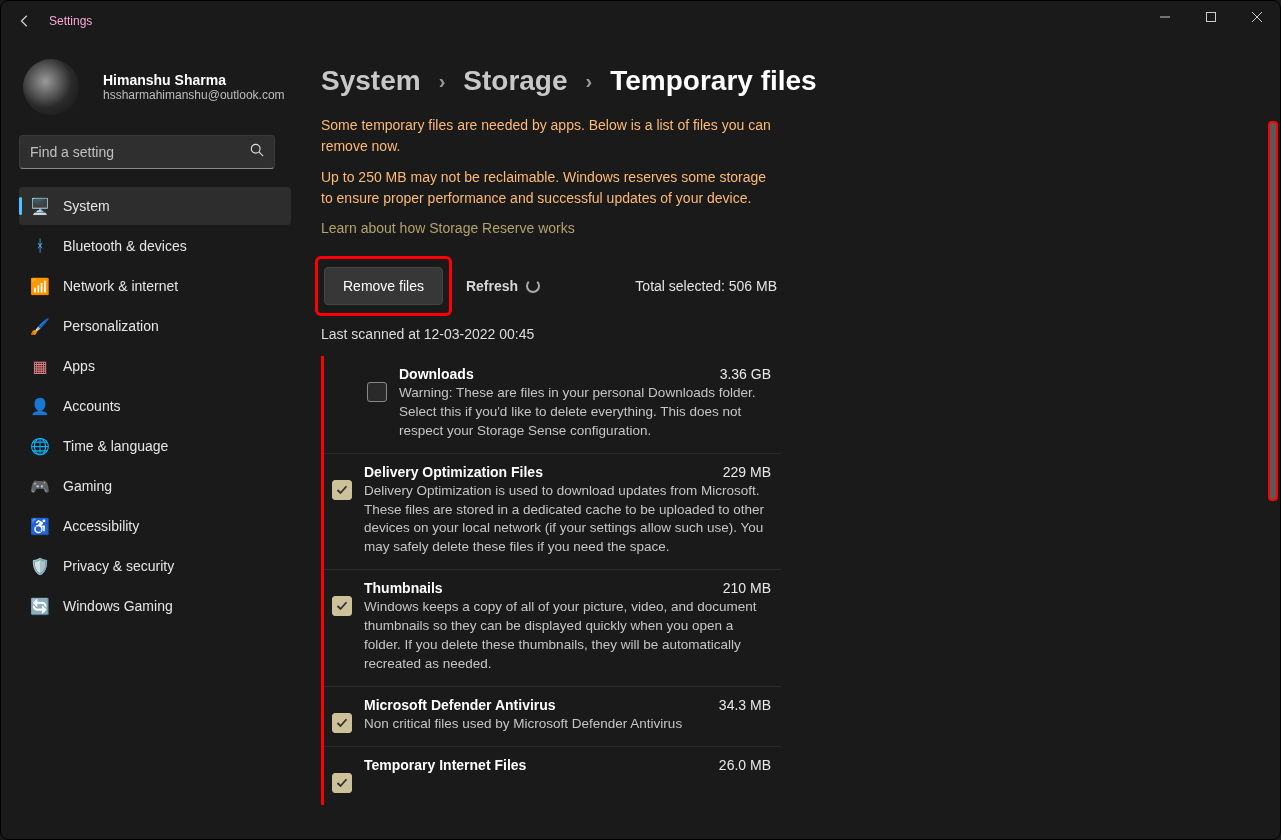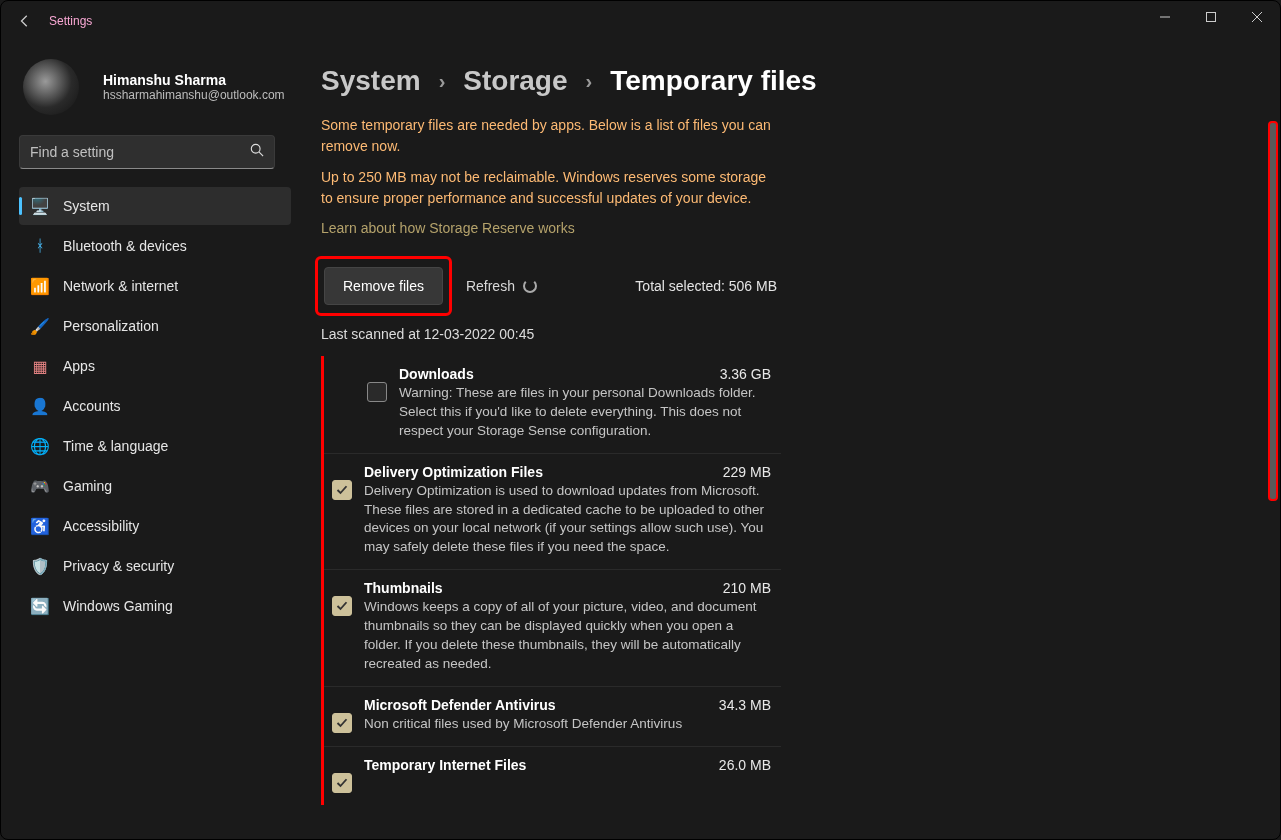--- a/index.html
+++ b/index.html
@@ -176,20 +176,21 @@
     padding: 8px 6px;
     margin-left: -6px;
   }
   .refresh {
     display: flex;
     align-items: center;
     gap: 8px;
     font-size: 14px;
     color: #d8d8d8;
     cursor: pointer;
+    font-weight: bold;
   }
   .total-selected {
     margin-left: auto;
     font-size: 14px;
     color: #e4e4e4;
     padding-right: 4px;
   }
   .scanned {
     font-size: 14px;
     color: #dcdcdc;

